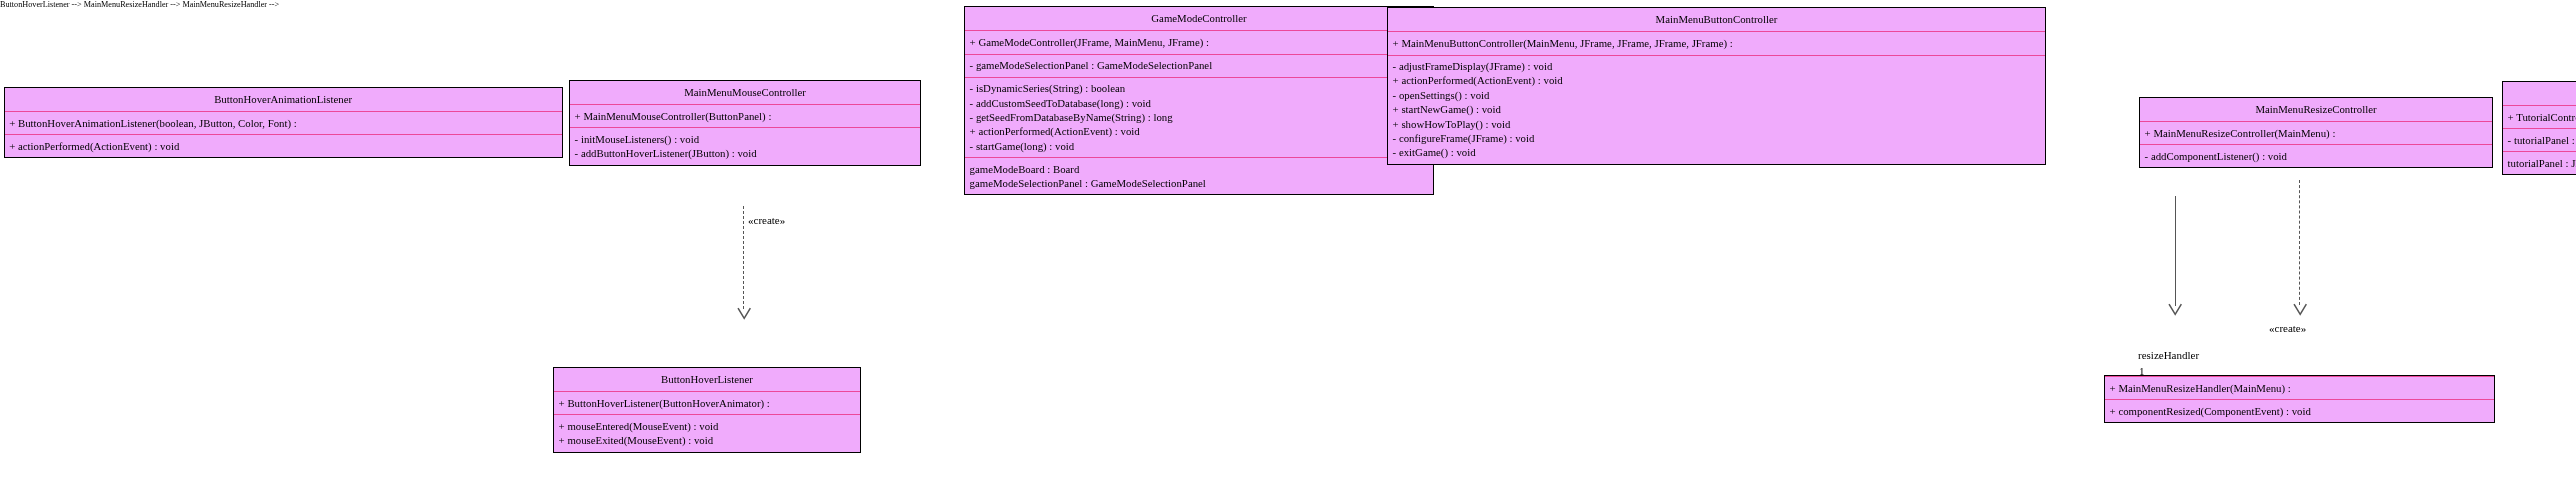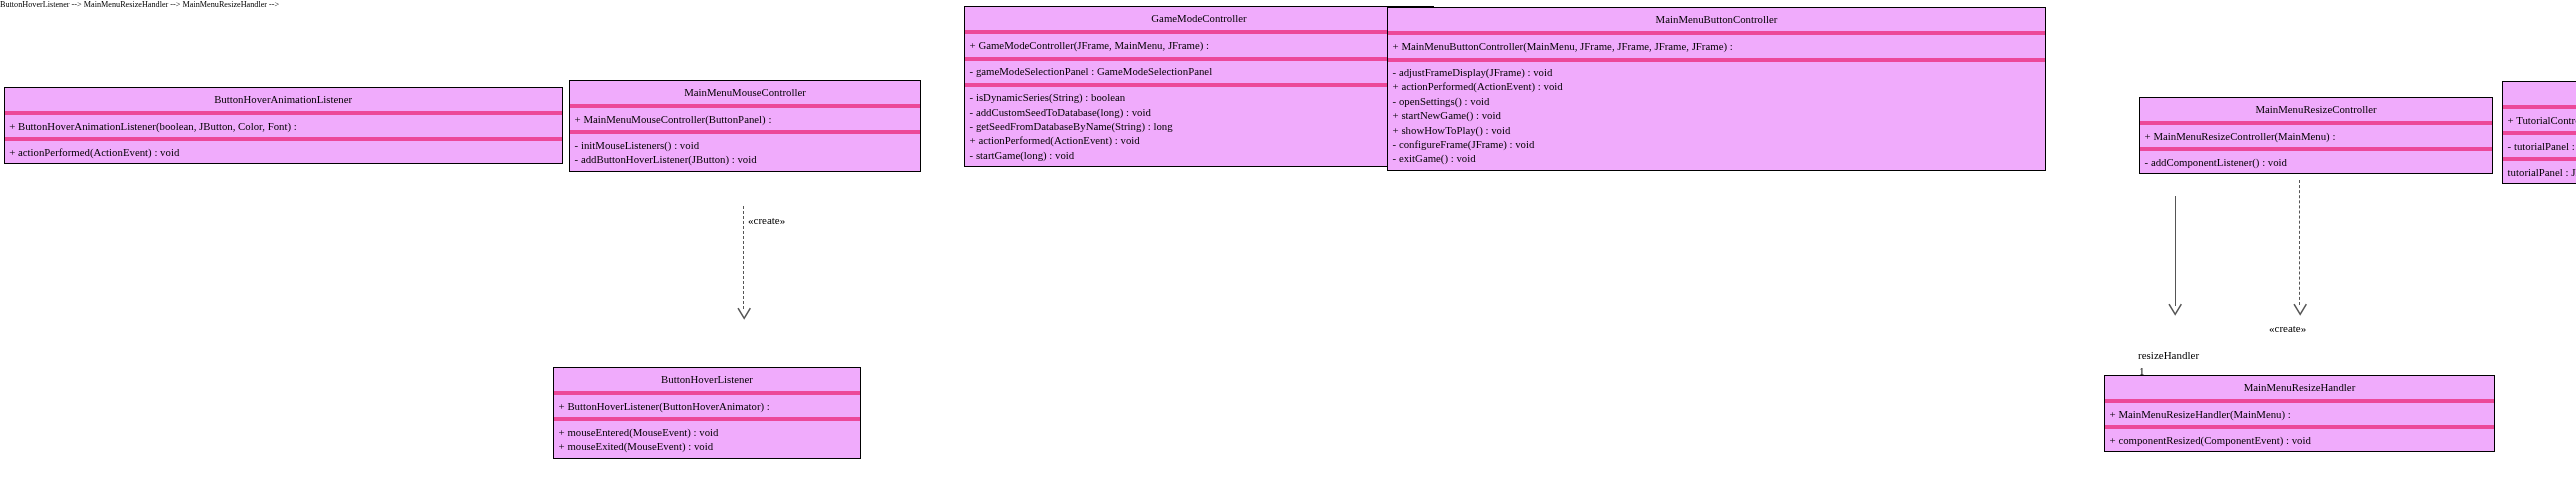--- a/index.html
+++ b/index.html
@@ -23,21 +23,21 @@
   }
   .uml-name-row {
     text-align: center;
     font-size: 10.8px;
     line-height: 1.25;
     padding: 4.6px 5.2px 5.2px 5.2px;
     color: #000000;
     white-space: nowrap;
   }
   .uml-compartment {
-    border-top: 4px solid #ec4899;
+    border-top: 1px solid #ec4899;
     padding: 3.6px 4.6px 4.1px 4.6px;
   }
   .uml-member {
     font-size: 10.8px;
     line-height: 1.33;
     color: #000000;
     white-space: nowrap;
     text-align: left;
   }
   
@@ -134,20 +134,24 @@
     </div>
     <div class="uml-compartment">
       <div class="uml-member">- gameModeSelectionPanel : GameModeSelectionPanel</div>
     </div>
     <div class="uml-compartment">
       <div class="uml-member">- isDynamicSeries(String) : boolean</div>
       <div class="uml-member">- addCustomSeedToDatabase(long) : void</div>
       <div class="uml-member">- getSeedFromDatabaseByName(String) : long</div>
       <div class="uml-member">+ actionPerformed(ActionEvent) : void</div>
       <div class="uml-member">- startGame(long) : void</div>
+    </div>
+    <div class="uml-compartment">
+      <div class="uml-member">gameModeBoard : Board</div>
+      <div class="uml-member">gameModeSelectionPanel : GameModeSelectionPanel</div>
     </div>
   </div>
 
   
   <div class="uml-class" style="left:1387px; top:7.2px; width:659px;">
     <div class="uml-name-row">MainMenuButtonController</div>
     <div class="uml-compartment">
       <div class="uml-member">+ MainMenuButtonController(MainMenu, JFrame, JFrame, JFrame, JFrame) :</div>
     </div>
     <div class="uml-compartment">
@@ -193,21 +197,20 @@
       <div class="uml-member">+ ButtonHoverListener(ButtonHoverAnimator) :</div>
     </div>
     <div class="uml-compartment">
       <div class="uml-member">+ mouseEntered(MouseEvent) : void</div>
       <div class="uml-member">+ mouseExited(MouseEvent) : void</div>
     </div>
   </div>
 
   
   <div class="uml-class" style="left:2104px; top:375px; width:391px;">
-    <div class="uml-name-row">MainMenuResizeHandler</div>
     <div class="uml-compartment">
       <div class="uml-member">+ MainMenuResizeHandler(MainMenu) :</div>
     </div>
     <div class="uml-compartment">
       <div class="uml-member">+ componentResized(ComponentEvent) : void</div>
     </div>
   </div>
 
 </div>
 

